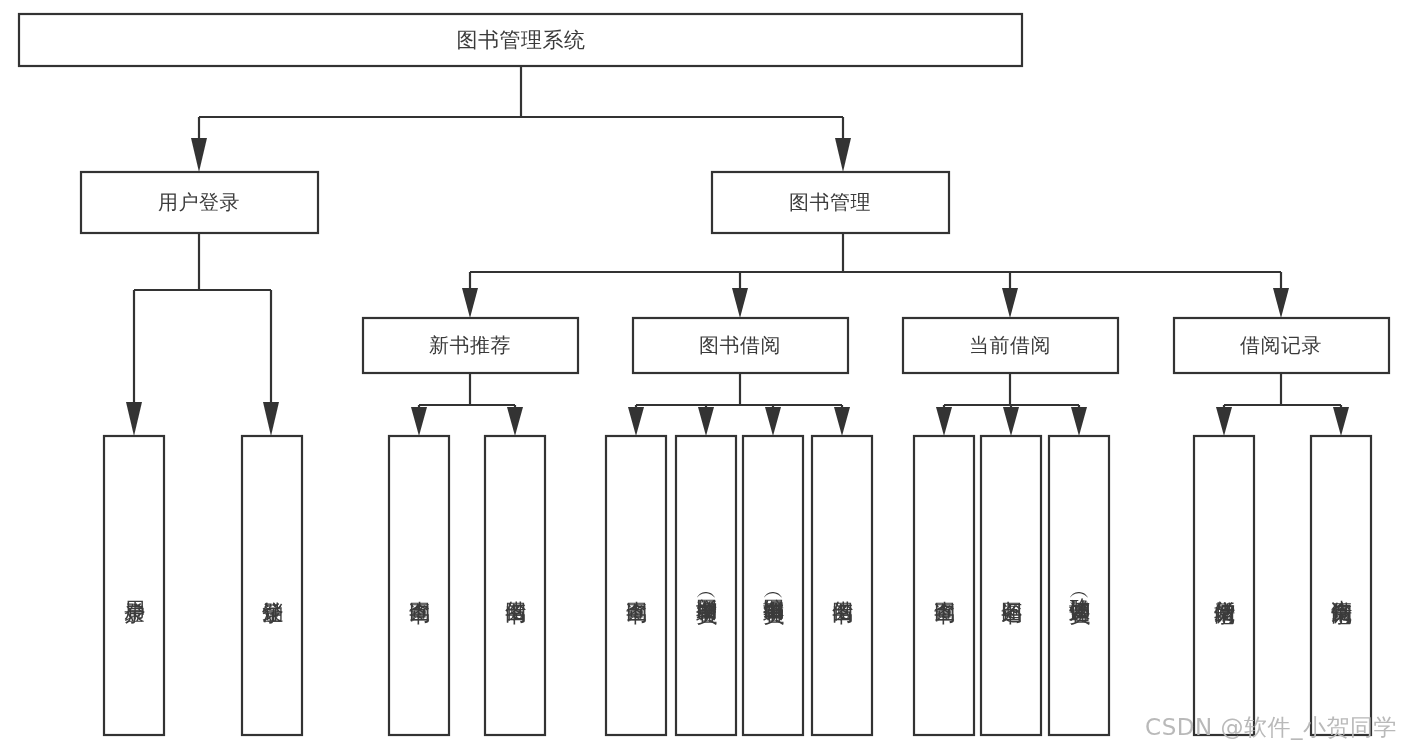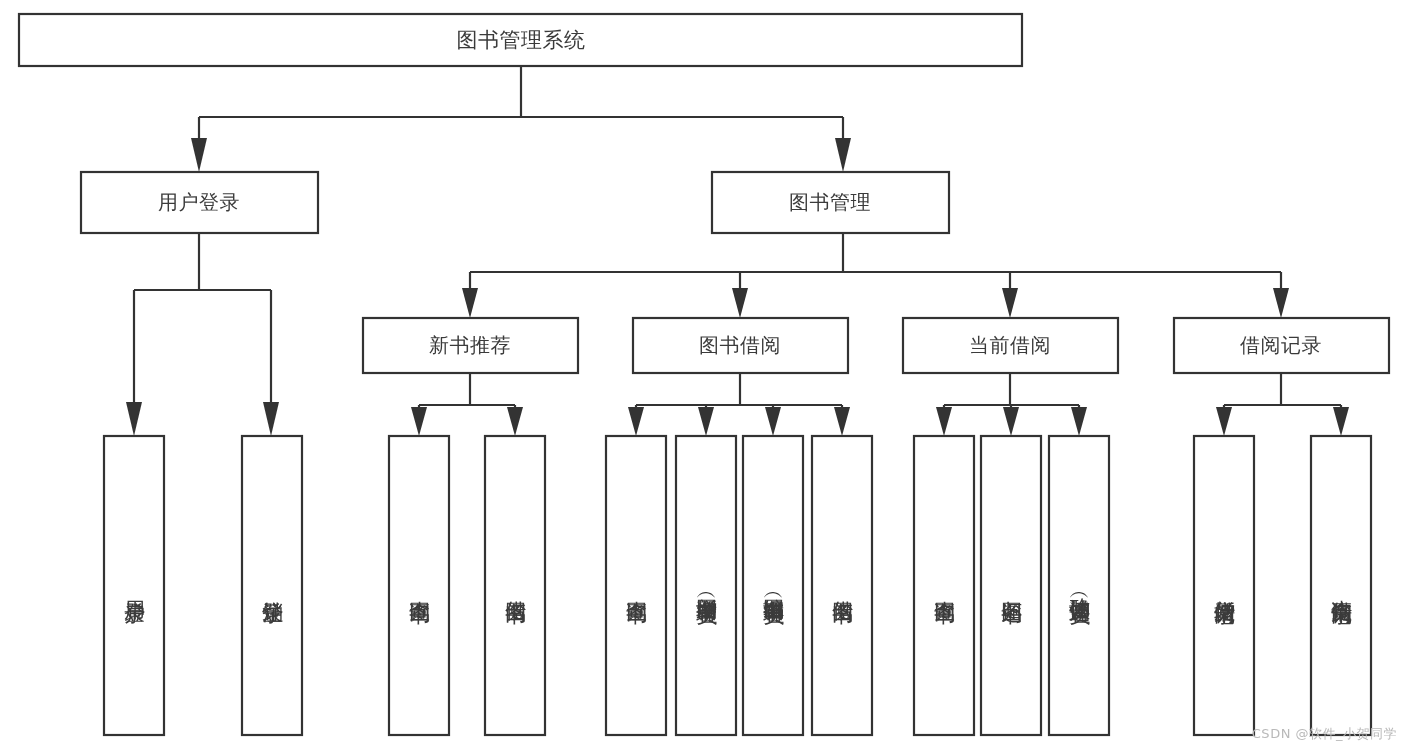--- a/index.html
+++ b/index.html
@@ -67,21 +67,21 @@
     writing-mode: vertical-rl;
     text-orientation: upright;
     white-space: nowrap;
     letter-spacing: 1px;
   }
   #watermark {
     position: absolute;
     right: 8px;
     bottom: 4px;
     font-family: "DejaVu Sans", "Liberation Sans", sans-serif;
-    font-size: 13px;
+    font-size: 23px;
     color: #b9b9b9;
     letter-spacing: 0.5px;
     white-space: nowrap;
   }
 </style>
 </head>
 <body>
 
 <div id="diagram-root">
 

